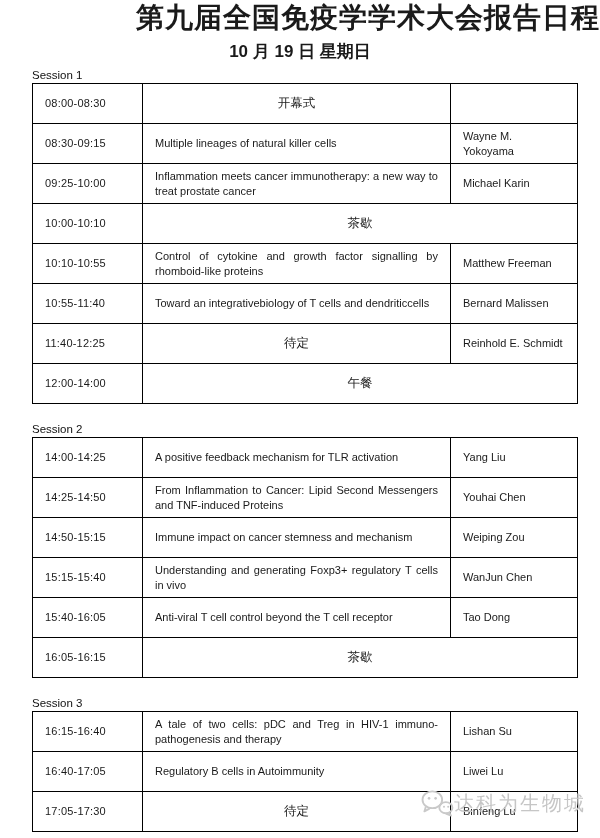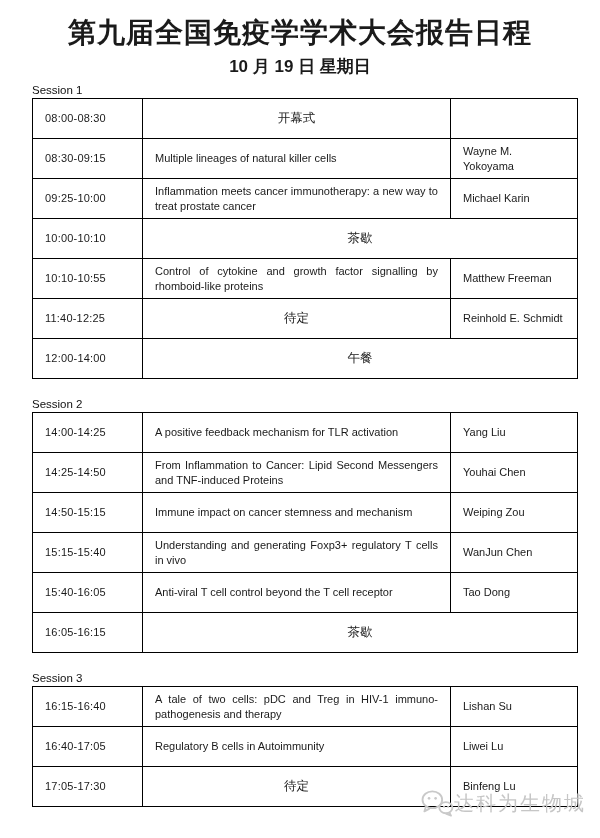--- a/index.html
+++ b/index.html
@@ -14,26 +14,25 @@
     overflow: hidden;
     font-family: "Liberation Sans", "DejaVu Sans", sans-serif;
     color: #1a1a1a;
   }
   .page {
     position: relative;
     width: 600px;
     height: 838px;
   }
   .page-title {
-    text-align: center;
+    text-align: right;
     font-family: "Liberation Serif", "DejaVu Serif", serif;
     font-weight: bold;
     font-size: 28px;
     letter-spacing: 1px;
-    padding-top: 15px;
     line-height: 1.25;
   }
   .page-subtitle {
     text-align: center;
     font-weight: bold;
     font-size: 17px;
     margin-top: 5px;
   }
   .content {
     padding: 0 23px 0 32px;
@@ -123,20 +122,25 @@
               <td class="cell-speaker">Michael Karin</td>
             </tr>
             <tr>
               <td class="cell-time">10:00-10:10</td>
               <td class="cell-title zh" colspan="2">茶歇</td>
             </tr>
             <tr>
               <td class="cell-time">10:10-10:55</td>
               <td class="cell-title">Control of cytokine and growth factor signalling by rhomboid-like proteins</td>
               <td class="cell-speaker">Matthew Freeman</td>
+            </tr>
+            <tr>
+              <td class="cell-time">10:55-11:40</td>
+              <td class="cell-title">Toward an integrativebiology of T cells and dendriticcells</td>
+              <td class="cell-speaker">Bernard Malissen</td>
             </tr>
             <tr>
               <td class="cell-time">11:40-12:25</td>
               <td class="cell-title zh">待定</td>
               <td class="cell-speaker">Reinhold E. Schmidt</td>
             </tr>
             <tr>
               <td class="cell-time">12:00-14:00</td>
               <td class="cell-title zh" colspan="2">午餐</td>
             </tr>

